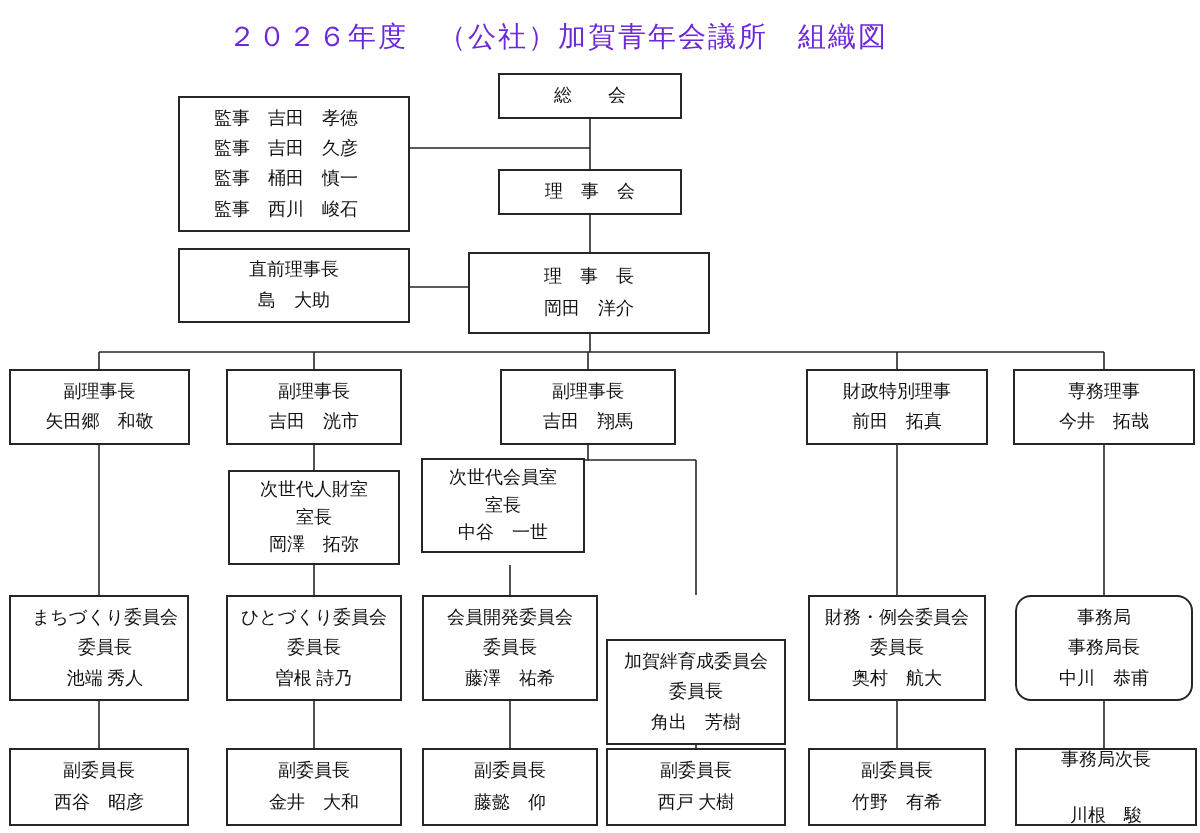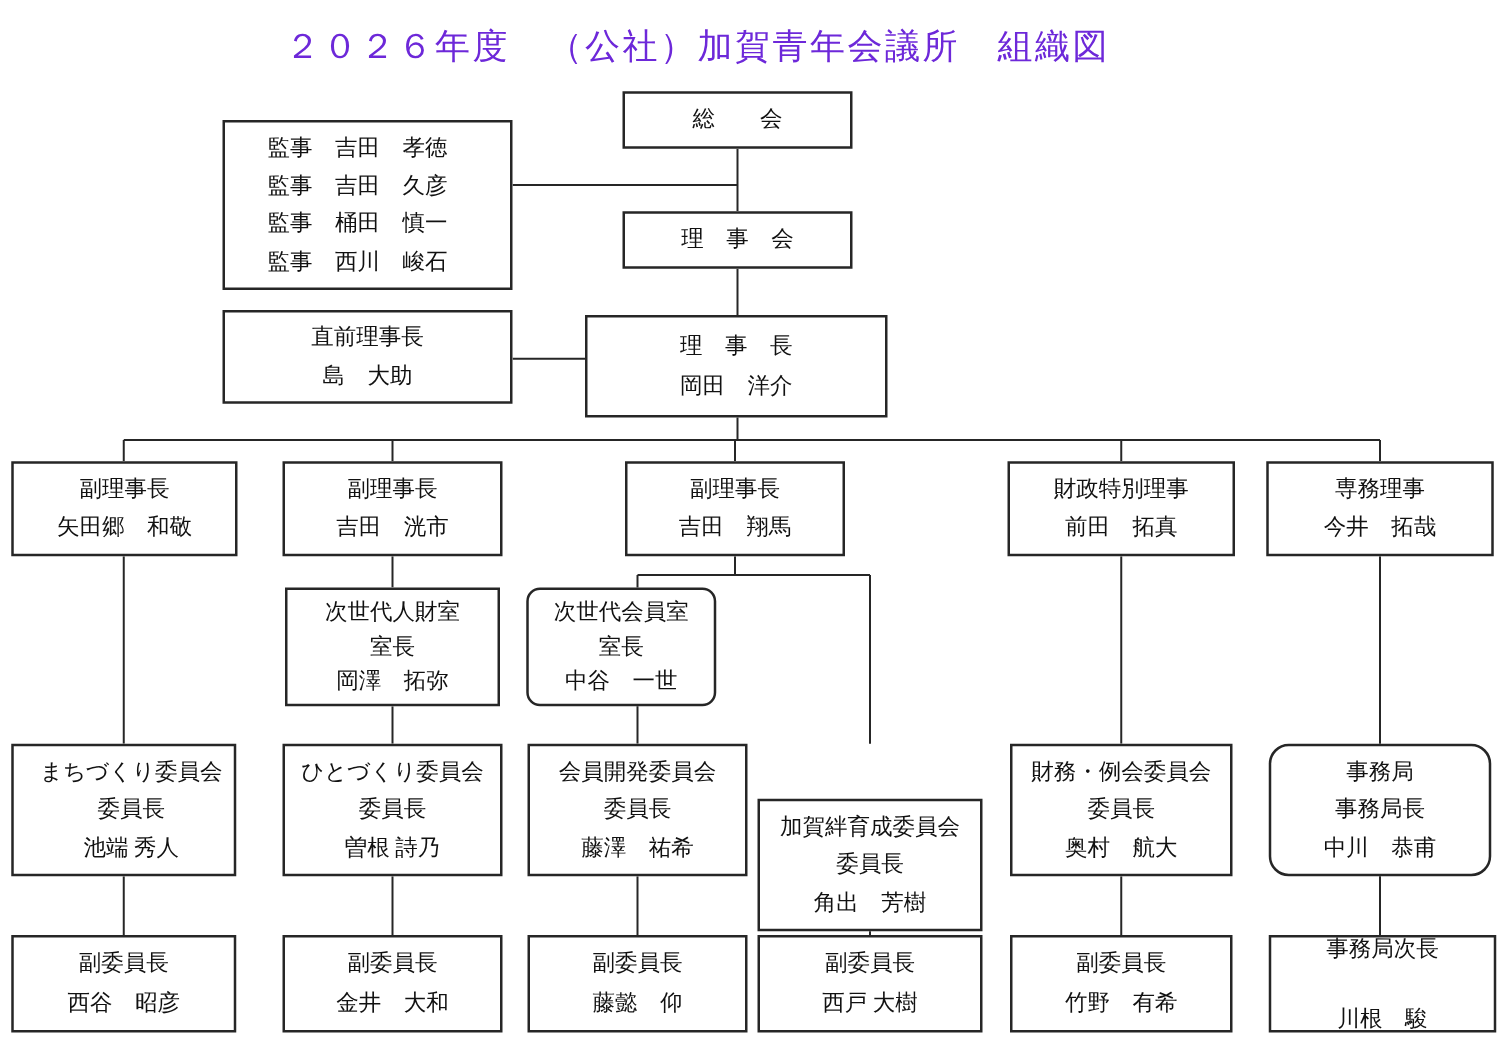--- a/index.html
+++ b/index.html
@@ -63,21 +63,21 @@
   .b-chokuzen   { left: 178px; top: 248px; width: 232px; height:  75px; }
   .b-rijicho    { left: 468px; top: 252px; width: 242px; height:  82px; text-align: center; }
 
   .b-vice1      { left:   9px; top: 369px; width: 181px; height:  76px; }
   .b-vice2      { left: 226px; top: 369px; width: 176px; height:  76px; }
   .b-vice3      { left: 500px; top: 369px; width: 176px; height:  76px; }
   .b-zaisei     { left: 806px; top: 369px; width: 182px; height:  76px; }
   .b-senmu      { left:1013px; top: 369px; width: 182px; height:  76px; }
 
   .b-room1      { left: 228px; top: 470px; width: 172px; height:  95px; }
-  .b-room2      { left: 421px; top: 470px; width: 152px; height:  95px; border-radius: 11px; }
+  .b-room2      { left: 421px; top: 458px; width: 164px; height:  95px; }
 
   .b-com1       { left:   9px; top: 595px; width: 180px; height: 106px; padding-left: 12px; }
   .b-com2       { left: 226px; top: 595px; width: 176px; height: 106px; }
   .b-com3       { left: 422px; top: 595px; width: 176px; height: 106px; }
   .b-com4       { left: 606px; top: 595px; width: 180px; height: 106px; margin-top: 44px; }
   .b-com5       { left: 808px; top: 595px; width: 178px; height: 106px; }
   .b-jimu       { left:1015px; top: 595px; width: 178px; height: 106px; border-radius: 16px; }
 
   .b-fuku1      { left:   9px; top: 748px; width: 180px; height:  78px; }
   .b-fuku2      { left: 226px; top: 748px; width: 176px; height:  78px; }

